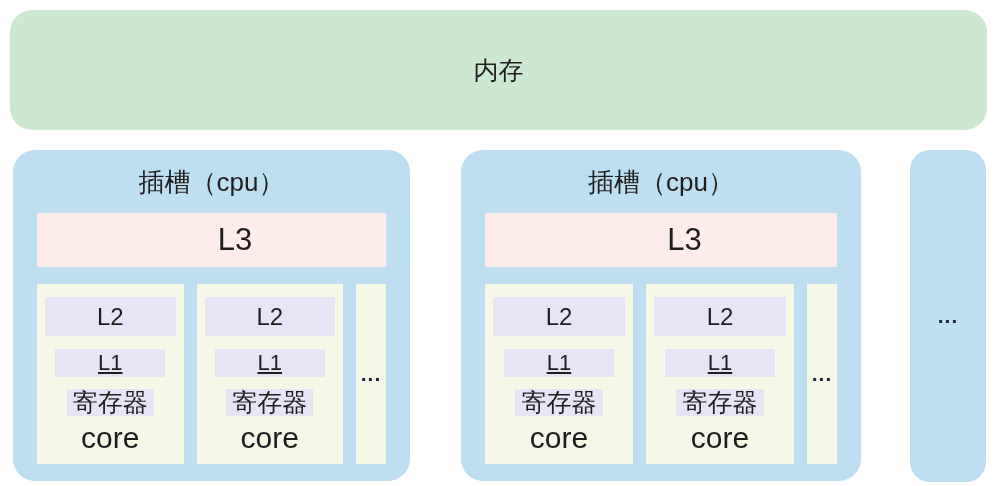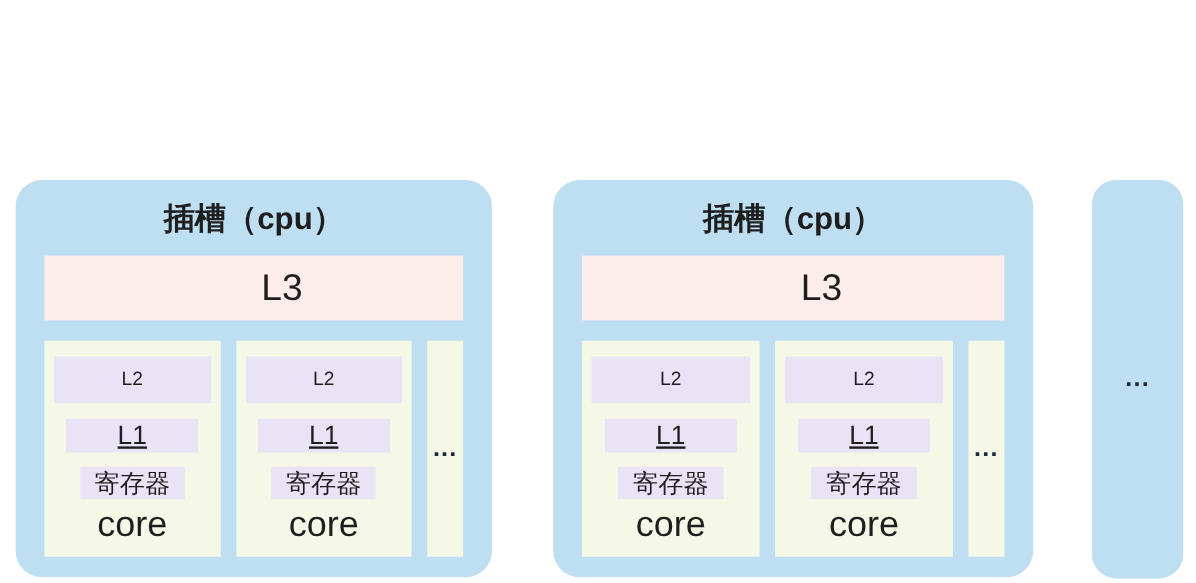--- a/index.html
+++ b/index.html
@@ -44,21 +44,20 @@
     display: flex; flex-direction: column;
     padding: 14px 24px 17px 24px;
   }
   .socket-1 { left: 13px;  width: 397px; }
   .socket-2 { left: 461px; width: 400px; }
 
   .socket-title {
     height: 36px;
     display: flex; align-items: center; justify-content: center;
     font-size: 26px;
-    font-weight: bold;
   }
 
   .l3 {
     margin-top: 13px;
     height: 54px;
     background: var(--l3-pink);
     display: flex; align-items: center; justify-content: center;
     font-size: 31px;
     padding-left: 47px;
   }
@@ -74,23 +73,23 @@
     flex: 1;
     background: var(--core-cream);
     display: flex; flex-direction: column; align-items: center;
     padding: 13px 8px 10px 8px;
   }
 
   .cache-box {
     background: var(--cache-lavender);
     display: flex; align-items: center; justify-content: center;
   }
-  .l2  { width: 100%; height: 39px; font-size: 16px; }
+  .l2  { width: 100%; height: 39px; font-size: 24px; }
   .l1  { width: 84%;  height: 28px; margin-top: 13px; font-size: 22px; text-decoration: underline; }
-  .reg { width: 67%;  height: 27px; margin-top: 12px; font-size: 21px; }
+  .reg { width: 67%;  height: 27px; margin-top: 12px; font-size: 25px; }
 
   .core-label {
     margin-top: auto;
     font-size: 30px;
     line-height: 1.1;
   }
 
   .ellipsis {
     color: var(--ellipsis-dark);
     font-weight: bold;
@@ -111,20 +110,23 @@
     background: var(--socket-blue);
     border-radius: 20px;
     display: flex; align-items: center; justify-content: center;
   }
 </style>
 </head>
 <body>
 
 <div class="canvas">
 
+  <div class="memory">
+    <span>内存</span>
+  </div>
 
   <div class="socket socket-1">
     <div class="socket-title">插槽（cpu）</div>
     <div class="l3">
       <span>L3</span>
     </div>
     <div class="core-row">
       <div class="core">
         <div class="cache-box l2">L2</div>
         <div class="cache-box l1">L1</div>

